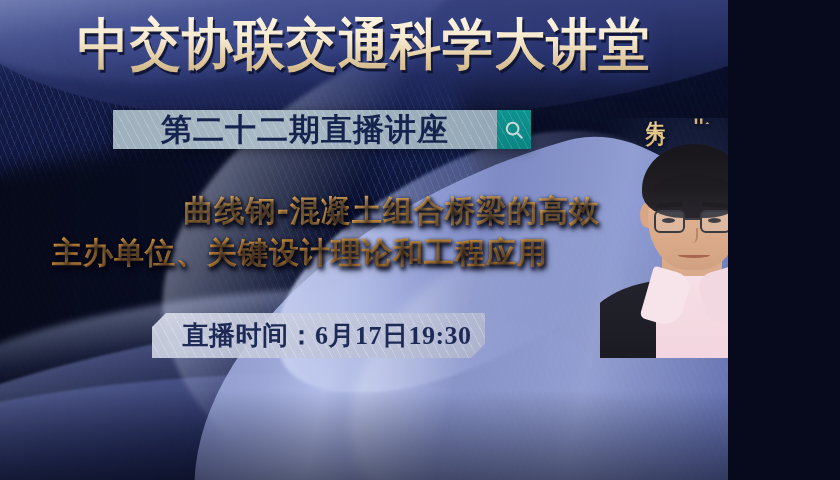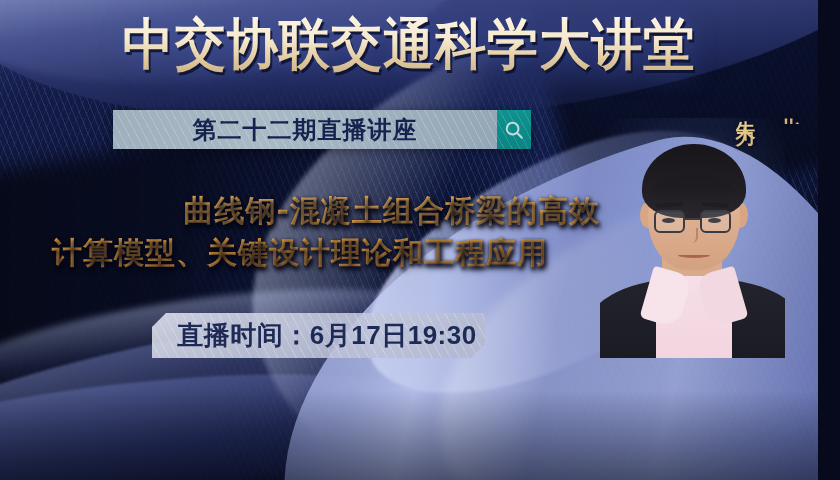--- a/index.html
+++ b/index.html
@@ -1,20 +1,20 @@
 <!DOCTYPE html>
 <html><head>
 <meta charset="utf-8">
 <style>
   html,body{margin:0;padding:0;background:#07091c;}
   *{box-sizing:border-box;}
 
   #poster{
     position:relative;
-    width:818px;height:480px;
+    width:728px;height:480px;
     overflow:hidden;
     font-family:"DejaVu Sans","Liberation Sans",sans-serif;
     background:#0a0f2e;
   }
 
   
   .bg-base{
     position:absolute;inset:0;
     background:
       radial-gradient(ellipse 600px 300px at 20% 60%, #15204f 0%, rgba(10,15,46,0) 70%),
@@ -157,21 +157,21 @@
     display:flex;align-items:stretch;
     box-shadow:0 2px 10px rgba(0,0,0,.4);
   }
   .sub-bar-text{
     flex:1;
     background:
       repeating-linear-gradient(62deg,rgba(255,255,255,0) 0 6px,rgba(255,255,255,.18) 6px 7px),
       linear-gradient(100deg,#9fb0bd 0%,#a9bac6 40%,#94a7b6 100%);
     display:flex;align-items:center;justify-content:center;
     color:#15234f;
-    font-size:24px;font-weight:700;letter-spacing:1px;
+    font-size:31px;font-weight:700;letter-spacing:1px;
     font-family:"DejaVu Sans","Liberation Sans",sans-serif;
   }
   .sub-bar-icon{
     width:34px;
     background:
       repeating-linear-gradient(62deg,rgba(255,255,255,0) 0 6px,rgba(255,255,255,.13) 6px 7px),
       linear-gradient(180deg,#0e9390 0%,#0a8582 100%);
     display:flex;align-items:center;justify-content:center;
   }
   .sub-bar-icon svg{display:block;}
@@ -193,21 +193,21 @@
   .lecture .l1{display:block;text-align:right;}
   .lecture .l2{display:block;}
 
   
   .time-badge{
     position:absolute;left:152px;top:313px;
     width:333px;height:45px;
     display:flex;align-items:center;justify-content:center;
     color:#1c2a55;
     font-size:26px;font-weight:700;letter-spacing:.5px;
-    font-family:Liberation Sans, sans-serif;
+    font-family:Liberation Serif, serif;
     background:
       repeating-linear-gradient(62deg,rgba(255,255,255,0) 0 7px,rgba(255,255,255,.22) 7px 8px),
       linear-gradient(150deg,rgba(214,218,232,.93) 0%,rgba(196,201,220,.88) 45%,rgba(176,182,205,.85) 100%);
     clip-path:polygon(14px 0,100% 0,100% calc(100% - 14px),calc(100% - 14px) 100%,0 100%,0 14px);
     box-shadow:0 3px 12px rgba(0,0,0,.35);
     padding-left:17px;
   }
 
   
   .v-text{
@@ -352,21 +352,21 @@
     <div class="sub-bar-icon">
       <svg width="22" height="22" viewBox="0 0 24 24" fill="none" stroke="#cfd8dc" stroke-width="2.1" stroke-linecap="round">
         <circle cx="10.5" cy="10.5" r="6.4"></circle>
         <line x1="15.2" y1="15.2" x2="20.5" y2="20.5"></line>
       </svg>
     </div>
   </div>
 
   <div class="lecture">
     <span class="l1">曲线钢-混凝土组合桥梁的高效</span>
-    <span class="l2">计算模型、关键设计理论和工程应用</span>
+    <span class="l2">主办单位、关键设计理论和工程应用</span>
   </div>
 
   <div class="time-badge">直播时间：6月17日19:30</div>
 
   <div class="v-text v-school">北京交通大学</div>
   <div class="v-text v-name">朱力 教授</div>
 
 
 </div>
 

